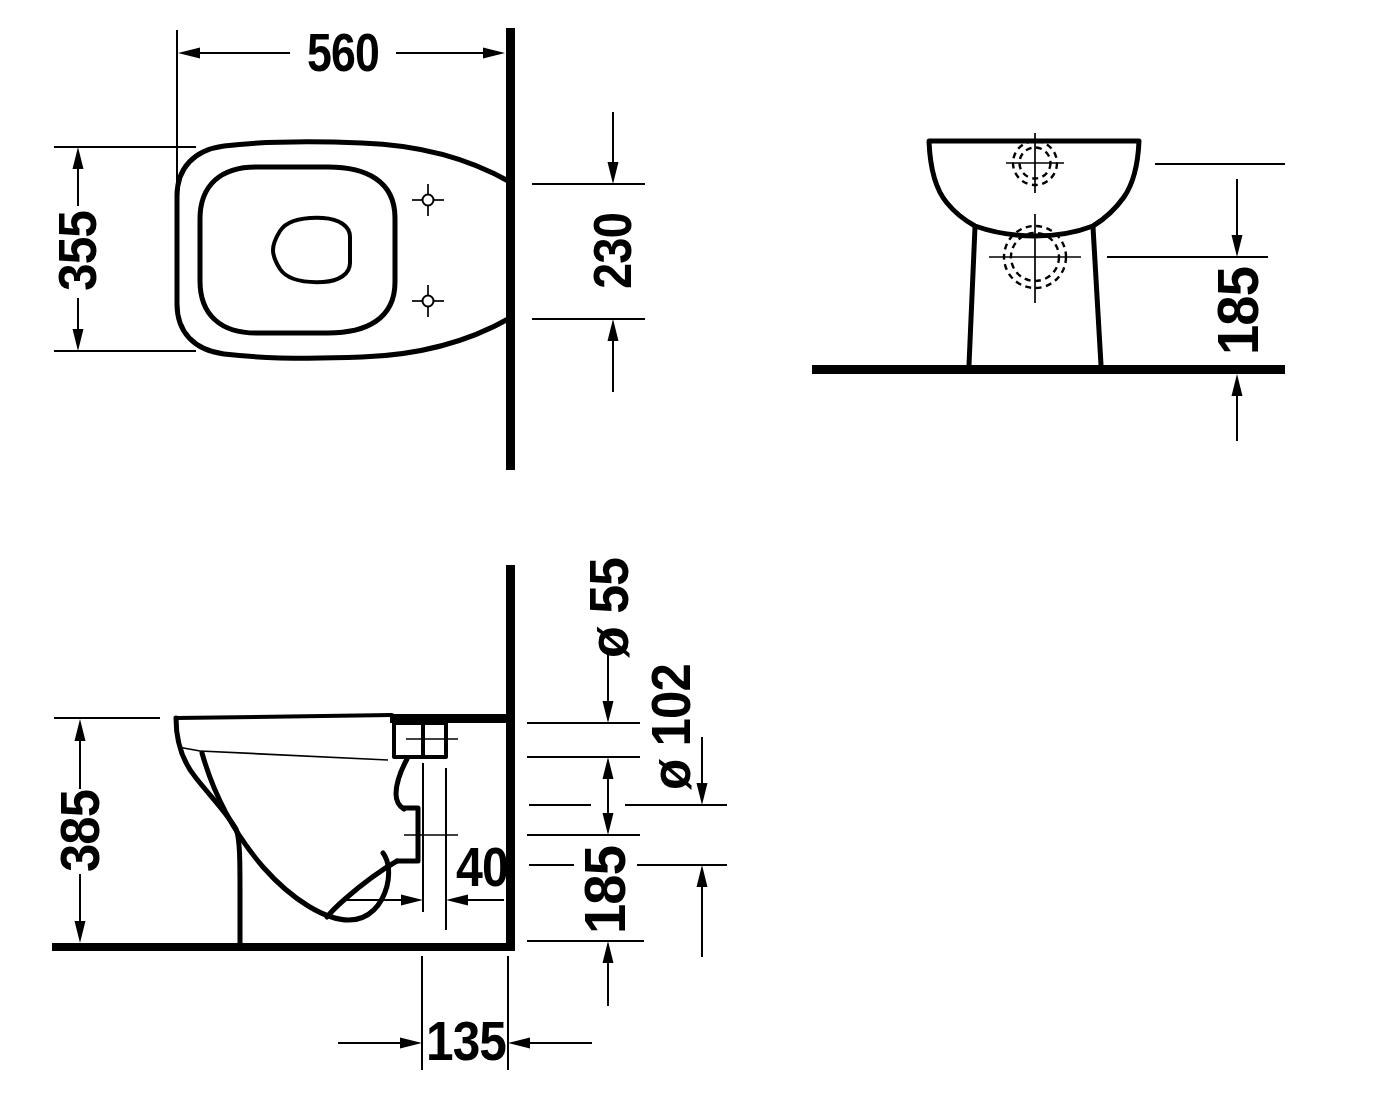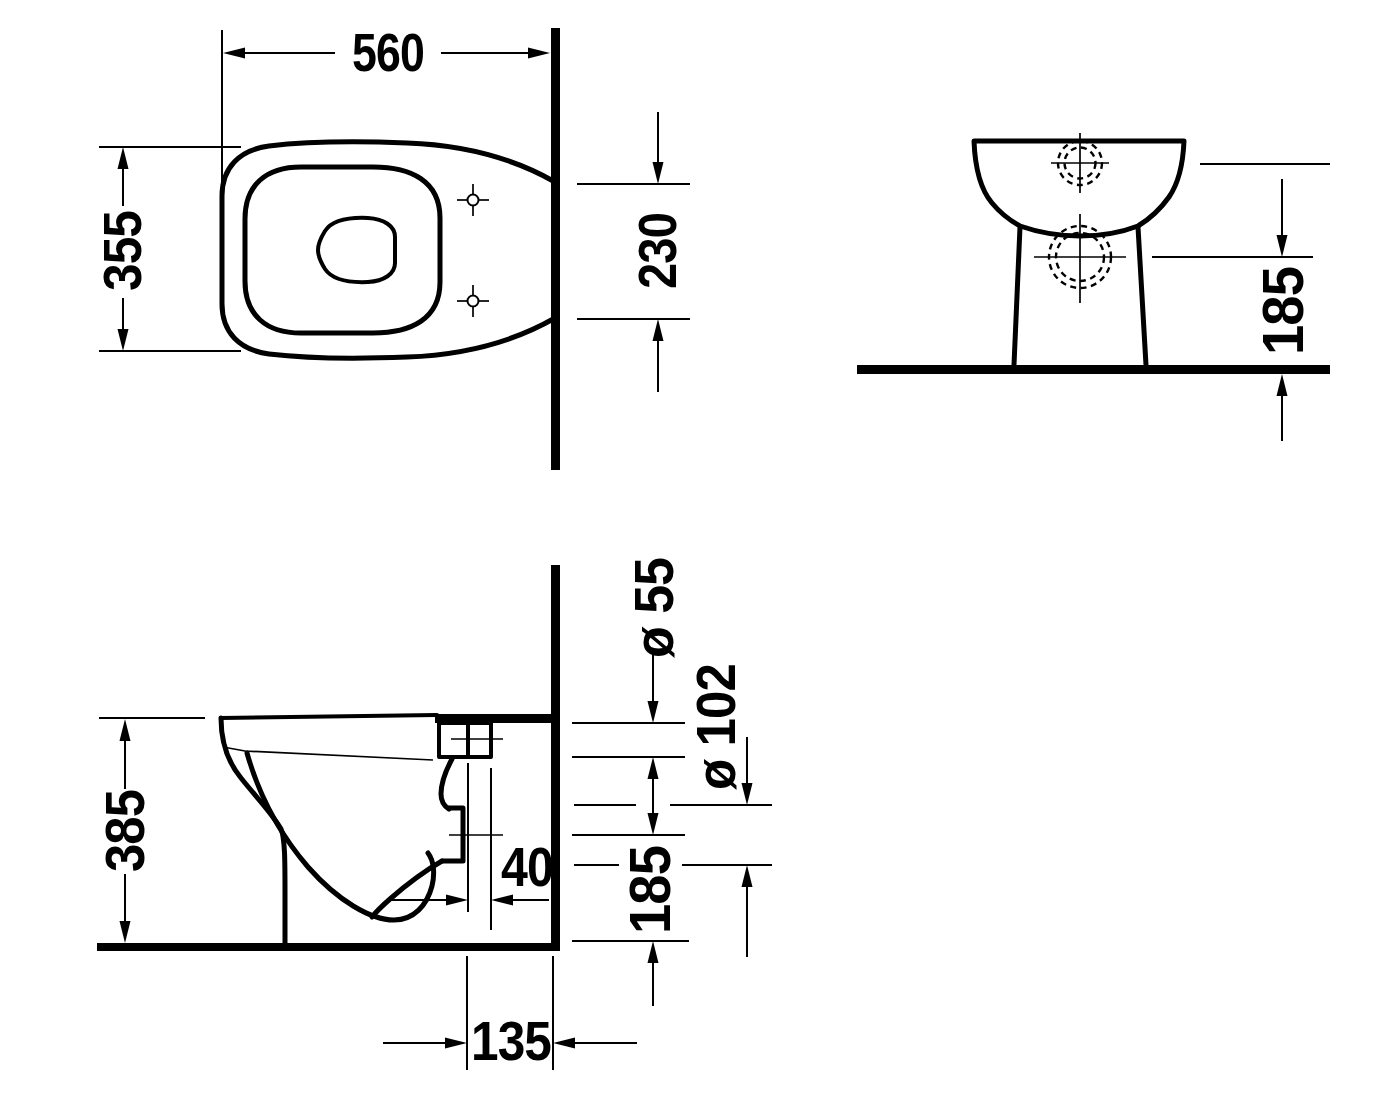--- a/index.html
+++ b/index.html
@@ -1,16 +1,16 @@
 <!DOCTYPE html>
 <html><head>
 <meta charset="utf-8">
 <style>
   html,body{margin:0;padding:0;background:#ffffff;}
-  .stage{position:relative;width:1285px;height:1108px;background:#fff;overflow:hidden;padding-left:45px;}
+  .stage{position:relative;width:1285px;height:1108px;background:#fff;overflow:hidden;}
   svg{display:block;}
   .thick{stroke:#000;stroke-width:5;fill:none;stroke-linecap:round;stroke-linejoin:round;}
   .med{stroke:#000;stroke-width:4;fill:none;stroke-linecap:round;stroke-linejoin:round;}
   .thin{stroke:#000;stroke-width:2;fill:none;}
   .hair{stroke:#000;stroke-width:1.7;fill:none;}
   .dash{stroke:#000;stroke-width:2.4;fill:none;stroke-dasharray:6 4.5;}
   .solidfill{fill:#000;stroke:none;}
   .holefill{fill:#fff;}
   text{font-family:"Liberation Sans","DejaVu Sans",sans-serif;font-weight:bold;fill:#000;letter-spacing:-1px;}
   .t-top{font-size:53px;}

